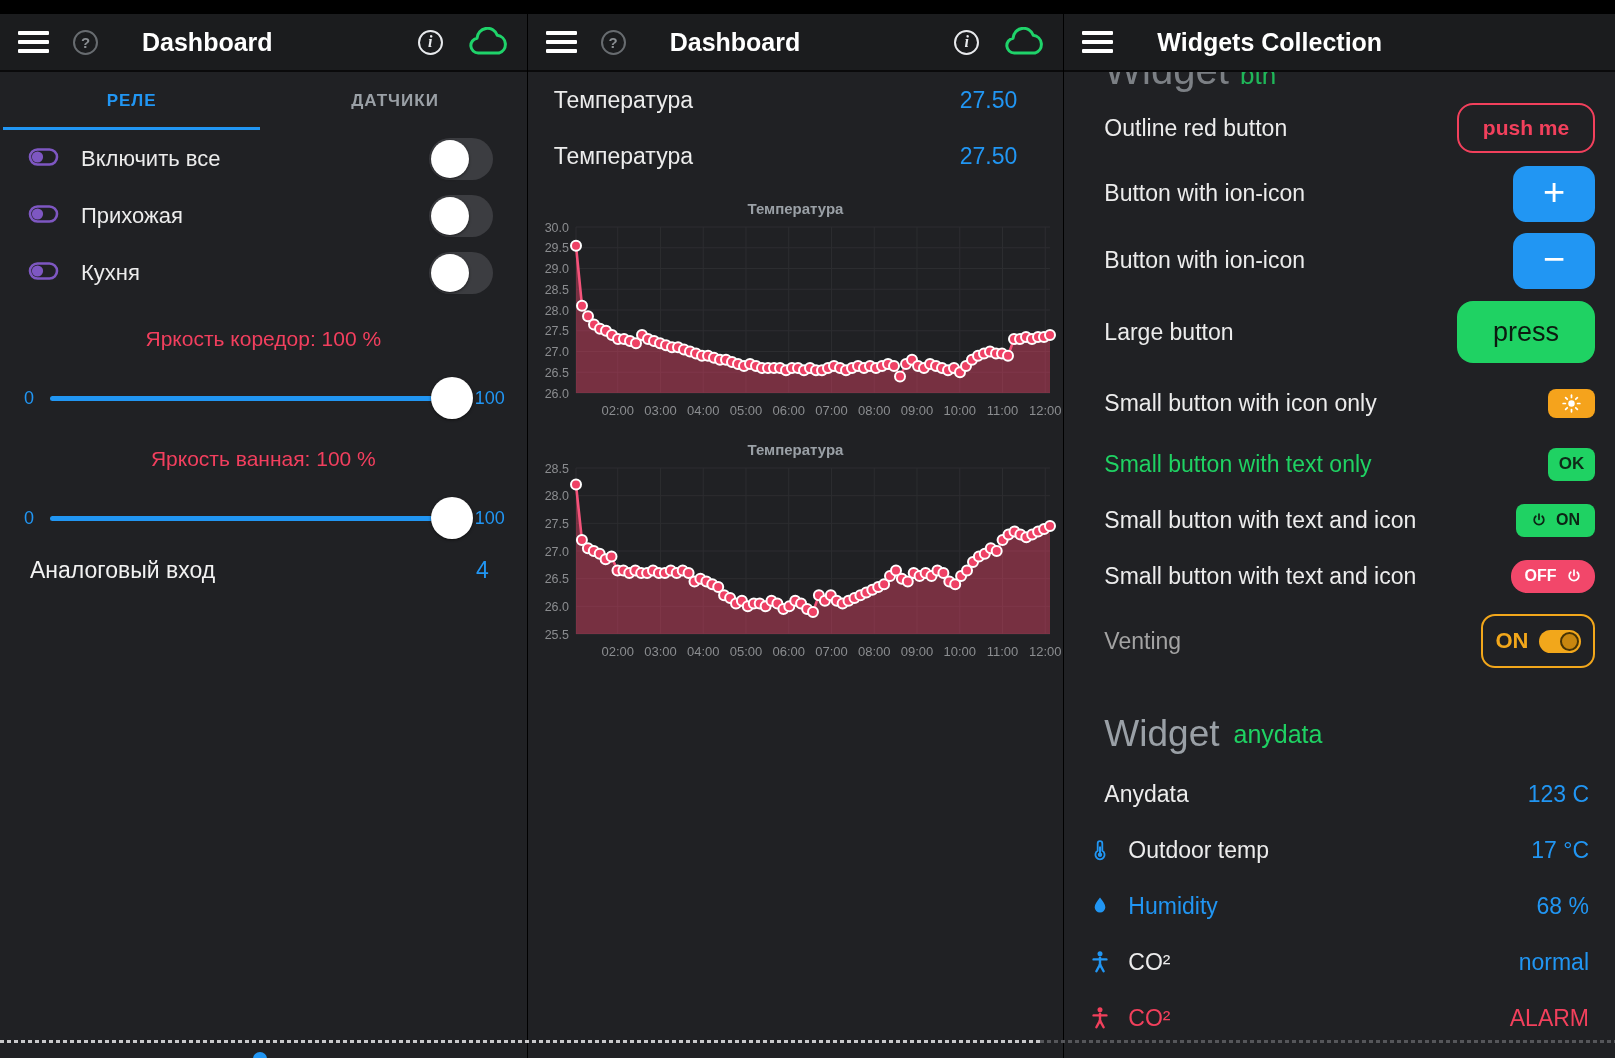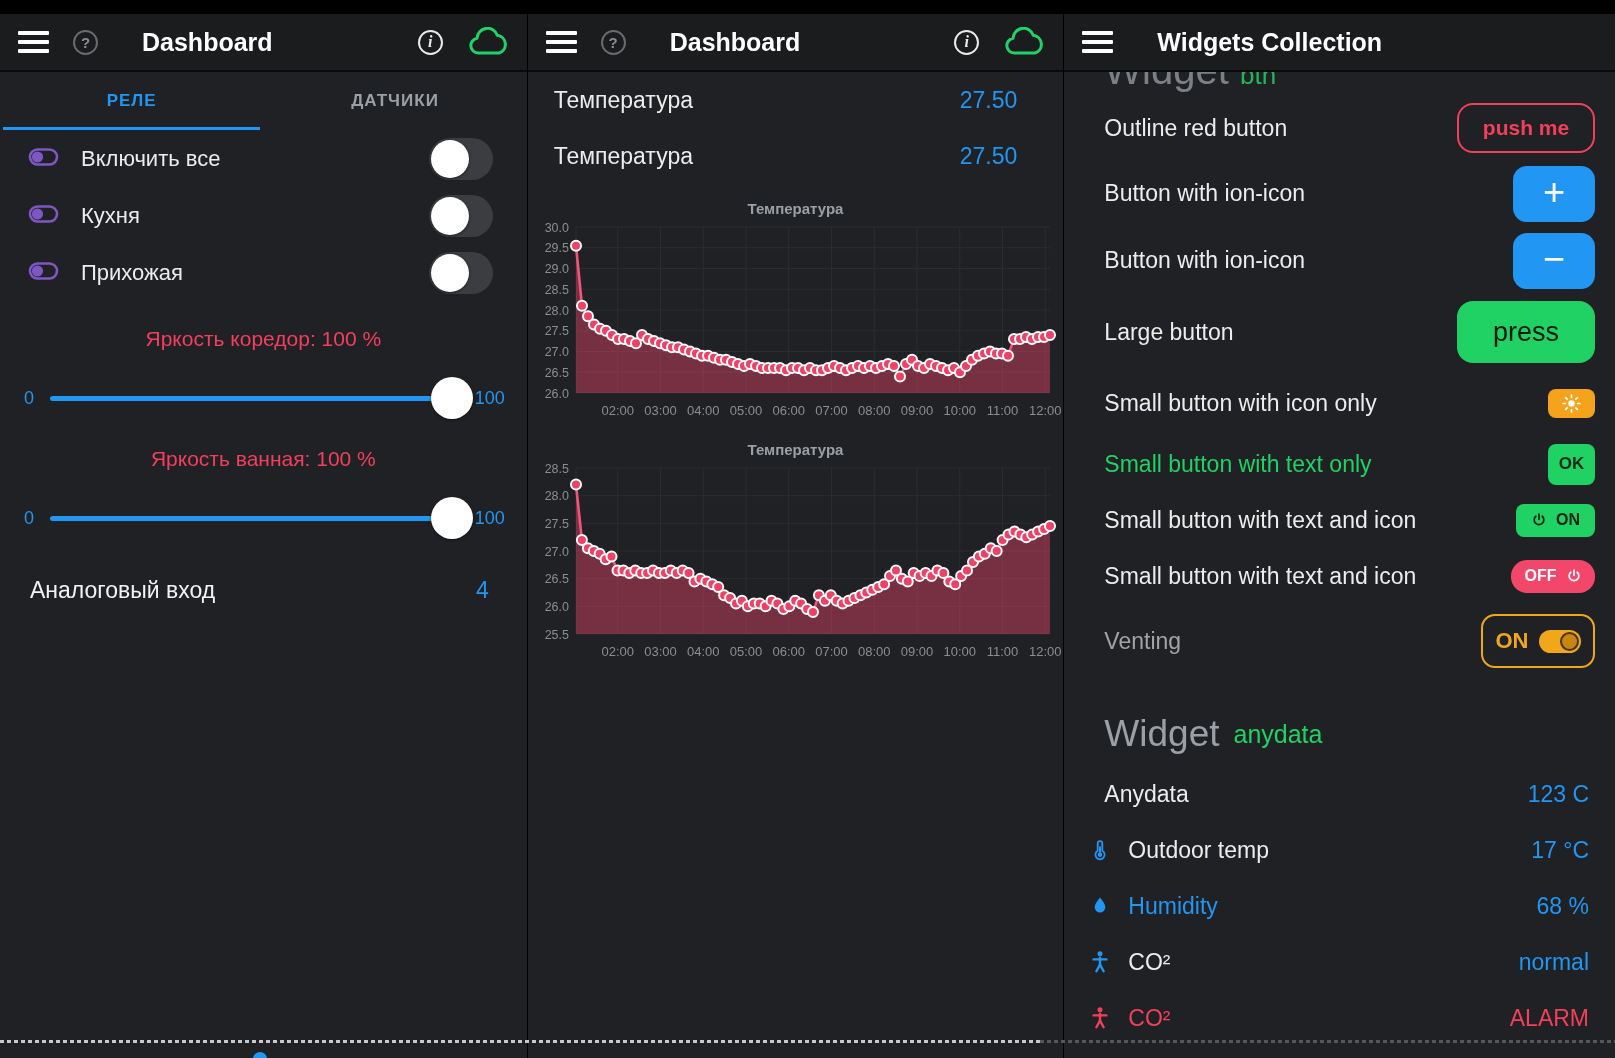--- a/index.html
+++ b/index.html
@@ -35,21 +35,21 @@
   .switch{margin-left:auto;width:64px;height:42px;border-radius:21px;background:#3c3d41;position:relative;cursor:pointer;}
   .switch .knob{position:absolute;left:2px;top:2px;width:38px;height:38px;border-radius:50%;background:#fff;
                 box-shadow:0 1px 3px rgba(0,0,0,.5);}
   .sl-label{margin-top:26px;text-align:center;font-size:21px;color:#f23f5e;}
   .sl-row{display:flex;align-items:center;margin:24px 22px 0 24px;height:46px;}
   .sl-min{color:#2196f3;font-size:18px;width:22px;}
   .sl-track{flex:1;height:5px;background:#2196f3;border-radius:3px;margin:0 4px;position:relative;cursor:pointer;}
   .sl-knob{position:absolute;right:-8px;top:50%;transform:translateY(-50%);width:42px;height:42px;
            border-radius:50%;background:#fff;box-shadow:0 1px 3px rgba(0,0,0,.5);}
   .sl-max{color:#2196f3;font-size:18px;margin-left:6px;}
-  .an-row{display:flex;align-items:center;margin-top:36px;padding:0 38px 0 30px;font-size:23px;}
+  .an-row{display:flex;align-items:center;margin-top:16px;padding:0 38px 0 30px;font-size:23px;}
   .an-label{color:#f2f2f2;}
   .an-value{margin-left:auto;color:#2196f3;}
 
   
   .rd-row{display:flex;align-items:center;height:56px;padding:0 46px 0 26px;font-size:23px;}
   .rd-label{color:#ececec;}
   .rd-value{margin-left:auto;color:#2196f3;}
   .chart-title{text-align:center;color:#9aa0a6;font-size:15px;font-weight:bold;margin:16px 0 2px;}
   svg.chart{display:block;}
 
@@ -63,21 +63,21 @@
   .wlabel.blue{color:#a3a3a3;}
   .wctl{margin-left:auto;display:flex;align-items:center;}
   .btn{border:none;cursor:pointer;font-family:"Liberation Sans",sans-serif;display:flex;
        align-items:center;justify-content:center;box-sizing:border-box;}
   .btn-outline-red{background:transparent;border:2.5px solid #f2405c;color:#f2405c;border-radius:16px;
                    width:138px;height:50px;font-size:21px;font-weight:bold;}
   .btn-blue{width:82px;height:56px;border-radius:14px;background:#2196f3;color:#fff;font-size:38px;
             font-weight:300;padding-bottom:3px;}
   .btn-press{width:138px;height:62px;border-radius:16px;background:#1fd263;color:#0c1a10;font-size:27px;}
   .btn-sun{width:47px;height:29px;border-radius:8px;background:#f5a31c;}
-  .btn-ok{width:47px;height:41px;border-radius:8px;background:#1fd263;color:#0e2a18;font-size:17px;font-weight:bold;}
+  .btn-ok{width:47px;height:33px;border-radius:8px;background:#1fd263;color:#0e2a18;font-size:17px;font-weight:bold;}
   .btn-on{width:79px;height:33px;border-radius:8px;background:#1fd263;color:#0c2415;font-size:16px;
           font-weight:bold;gap:9px;}
   .btn-off{width:84px;height:33px;border-radius:16px;background:#f2476a;color:#fff;font-size:16px;
            font-weight:bold;gap:9px;}
   .btn-venting{width:114px;height:54px;border:2.5px solid #f2a71b;border-radius:14px;background:transparent;
                color:#f2a71b;font-size:22px;font-weight:bold;gap:10px;}
   .vent-toggle{width:42px;height:23px;border-radius:12px;background:#f2a71b;position:relative;}
   .vent-knob{position:absolute;right:2px;top:2px;width:19px;height:19px;border-radius:50%;
              background:#c8860f;border:2px solid #463306;box-sizing:border-box;}
   .section-head{margin-top:24px;height:64px;display:flex;align-items:center;padding-left:40px;gap:14px;}
@@ -139,33 +139,33 @@
           <span class="knob"></span>
         </span>
     </div>
     <div class="sw-row">
       <span>
         <svg width="31" height="26" viewBox="0 0 31 26">
             <rect x="2" y="5.5" width="27" height="15" rx="7.5" fill="none" stroke="#7e57c2" stroke-width="2.6"></rect>
             <circle cx="9.5" cy="13" r="5.6" fill="#7e57c2"></circle>
           </svg>
       </span>
-      <span class="sw-label">Кухня</span>
+      <span class="sw-label">Прихожая</span>
       <span class="switch">
           <span class="knob"></span>
         </span>
     </div>
     <div class="sw-row">
       <span>
         <svg width="31" height="26" viewBox="0 0 31 26">
             <rect x="2" y="5.5" width="27" height="15" rx="7.5" fill="none" stroke="#7e57c2" stroke-width="2.6"></rect>
             <circle cx="9.5" cy="13" r="5.6" fill="#7e57c2"></circle>
           </svg>
       </span>
-      <span class="sw-label">Прихожая</span>
+      <span class="sw-label">Кухня</span>
       <span class="switch">
           <span class="knob"></span>
         </span>
     </div>
 
     <div class="sl-label">Яркость коредор: 100 %</div>
     <div class="sl-row">
       <span class="sl-min">0</span>
       <span class="sl-track">
           <span class="sl-knob"></span>

